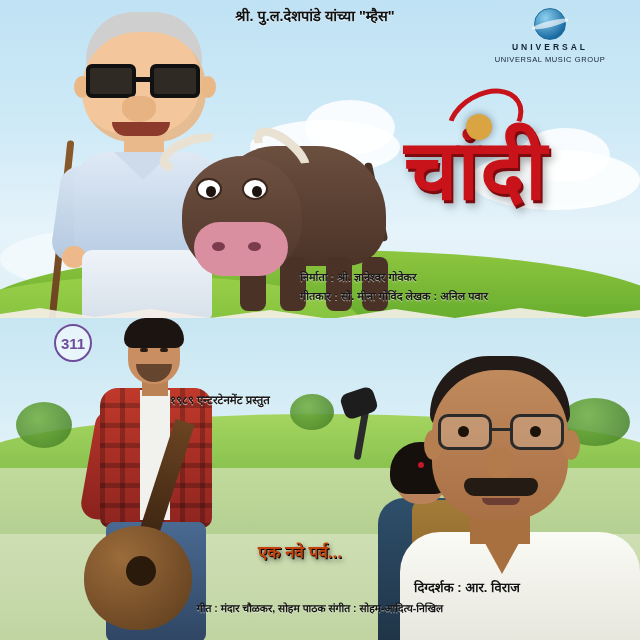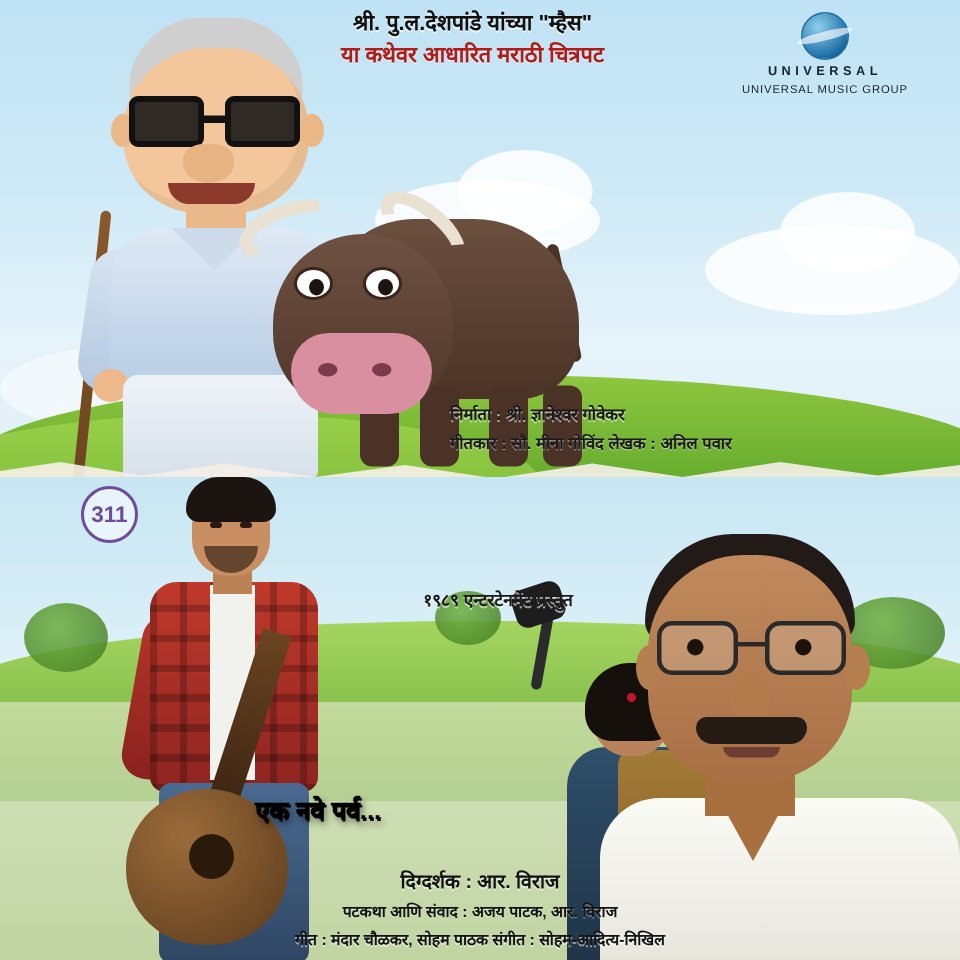--- a/index.html
+++ b/index.html
@@ -370,43 +370,42 @@
     position: absolute; left: 54px; top: 324px; width: 34px; height: 34px;
     border-radius: 50%; border: 2px solid #6f4c9b;
     background: rgba(255,255,255,.55);
     display: flex; align-items: center; justify-content: center;
     color: #6f4c9b; font-size: 15px; font-weight: bold;
   }
 
   
   .presents-small {
     position: absolute; left: 170px; top: 392px; width: 300px;
-    text-align: center; color: #1a1a1a; font-size: 11.5px; font-weight: bold;
+    color: #1a1a1a; font-size: 11.5px; font-weight: bold;
     text-shadow: 0 1px 0 rgba(255,255,255,.6);
-    margin-left: 12px;
   }
   .title2 {
     position: absolute; left: 150px; top: 412px; width: 300px;
     text-align: center; color: #fdfdfd; font-weight: bold;
     font-size: 48px; line-height: 1.06;
     text-shadow: 2px 2px 0 #000, -1px -1px 0 #000, 1px -1px 0 #000, -1px 1px 0 #000, 4px 5px 8px rgba(0,0,0,.5);
     letter-spacing: 1px;
   }
   .title2-sub {
-    position: absolute; left: 170px; top: 528px; width: 260px;
-    color: #000000; font-size: 17px; font-weight: bold;
+    position: absolute; left: 170px; top: 540px; width: 260px;
+    text-align: center; color: #c2410c; font-size: 17px; font-weight: bold;
     text-shadow: 1px 1px 0 #000, 2px 3px 5px rgba(0,0,0,.55);
   }
   .credits-bottom {
     position: absolute; left: 120px; top: 576px; width: 400px;
     text-align: center; color: #131313; font-size: 10.5px; line-height: 1.8;
     font-weight: bold;
     text-shadow: 0 1px 0 rgba(255,255,255,.5);
   }
-  .credits-bottom .big { font-size: 13px; }
+  .credits-bottom .big { font-size: 13px; text-align: right; }
 </style>
 </head>
 <body>
 
 <div id="poster">
 
   <div class="top-half">
     <div class="cloud c1"></div>
     <div class="cloud c2"></div>
     <div class="cloud c3"></div>
@@ -462,25 +461,29 @@
     </div>
 
     <div class="universal">
       <div class="uni-globe"></div>
       <div class="uni-word">UNIVERSAL</div>
       <div class="uni-sub">UNIVERSAL MUSIC GROUP</div>
     </div>
 
     <div class="tagline">
       <div class="l1">श्री. पु.ल.देशपांडे यांच्या "म्हैस"</div>
-      <div class="l2">या कथेवर आधारित मराठी चित्रपट</div>
     </div>
 
   </div>
 
+  <div class="chandi">
+    <span>चांदी</span>
+    <span class="swirl"></span>
+    <span class="dot"></span>
+  </div>
 
   <div class="credits-top">
     <div>निर्माता : श्री. ज्ञानेश्वर गोवेकर</div>
     <div>गीतकार : सौ. मीना गोविंद    लेखक : अनिल पवार</div>
   </div>
 
   <div class="divider"></div>
 
   <div class="bottom-half">
     <div class="field"></div>
@@ -545,17 +548,16 @@
     <span>311</span>
   </div>
 
   <div class="presents-small">१९८९ एन्टरटेनमेंट प्रस्तुत</div>
 
 
   <div class="title2-sub">एक नवे पर्व...</div>
 
   <div class="credits-bottom">
     <div class="big">दिग्दर्शक : आर. विराज</div>
-    <div>पटकथा आणि संवाद : अजय पाटक, आर. विराज</div>
     <div>गीत : मंदार चौळकर, सोहम पाठक    संगीत : सोहम-आदित्य-निखिल</div>
   </div>
 
 </div>
 
 </body></html>

